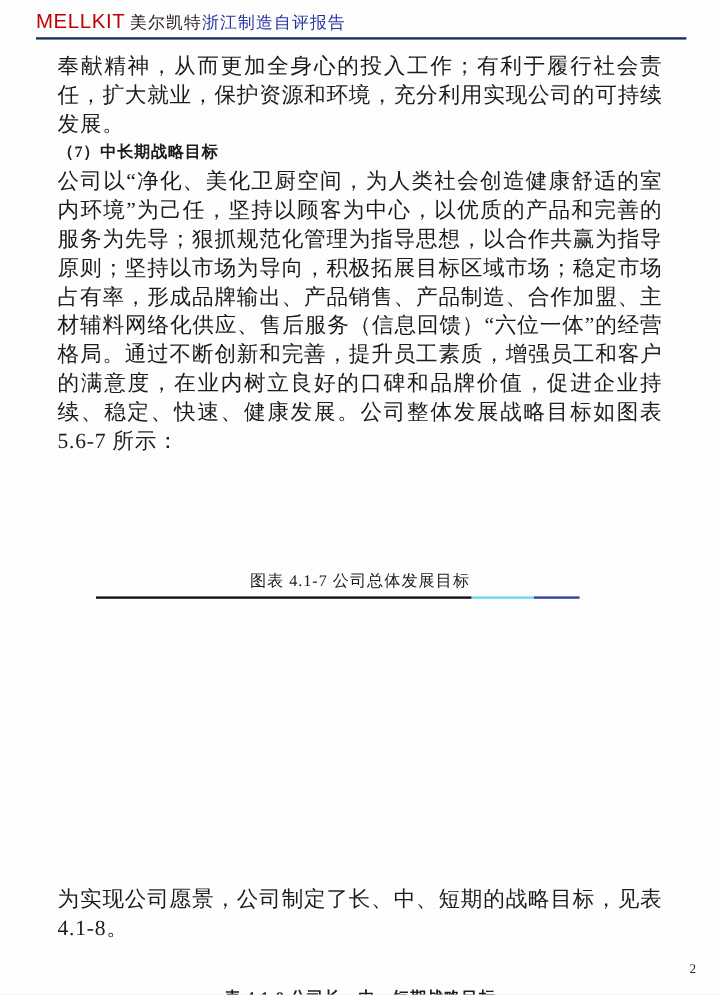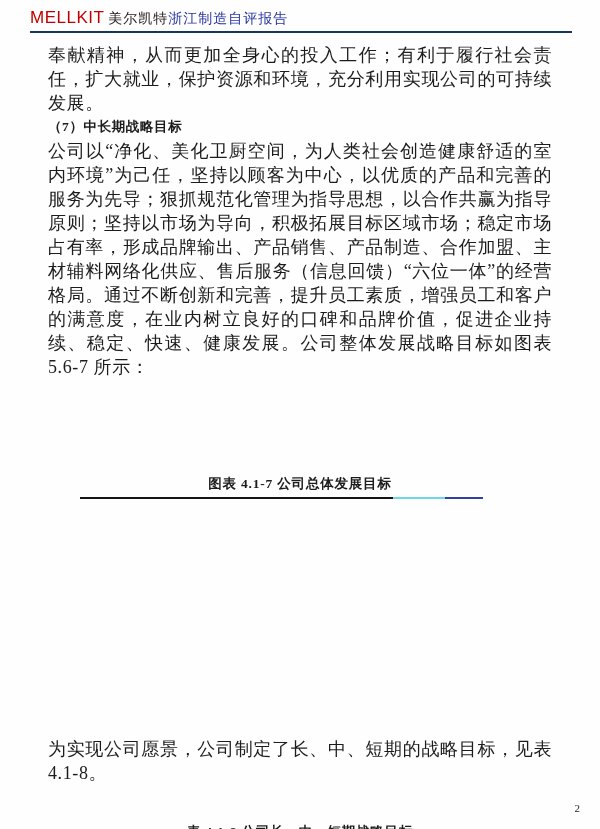--- a/index.html
+++ b/index.html
@@ -56,21 +56,21 @@
     font-size: 13.5px;
     line-height: 24px;
     font-weight: bold;
     letter-spacing: 0.6px;
     margin: 0;
   }
   .fig-caption {
     margin-top: 94px;
     font-size: 13.5px;
     line-height: 22px;
-    font-weight: bold;
+    font-weight: normal;
     text-align: center;
     letter-spacing: 0.8px;
   }
   
   .fig-rule {
     margin-top: 2px;
     margin-left: 32px;
     height: 2px;
     width: 403px;
     font-size: 0;

